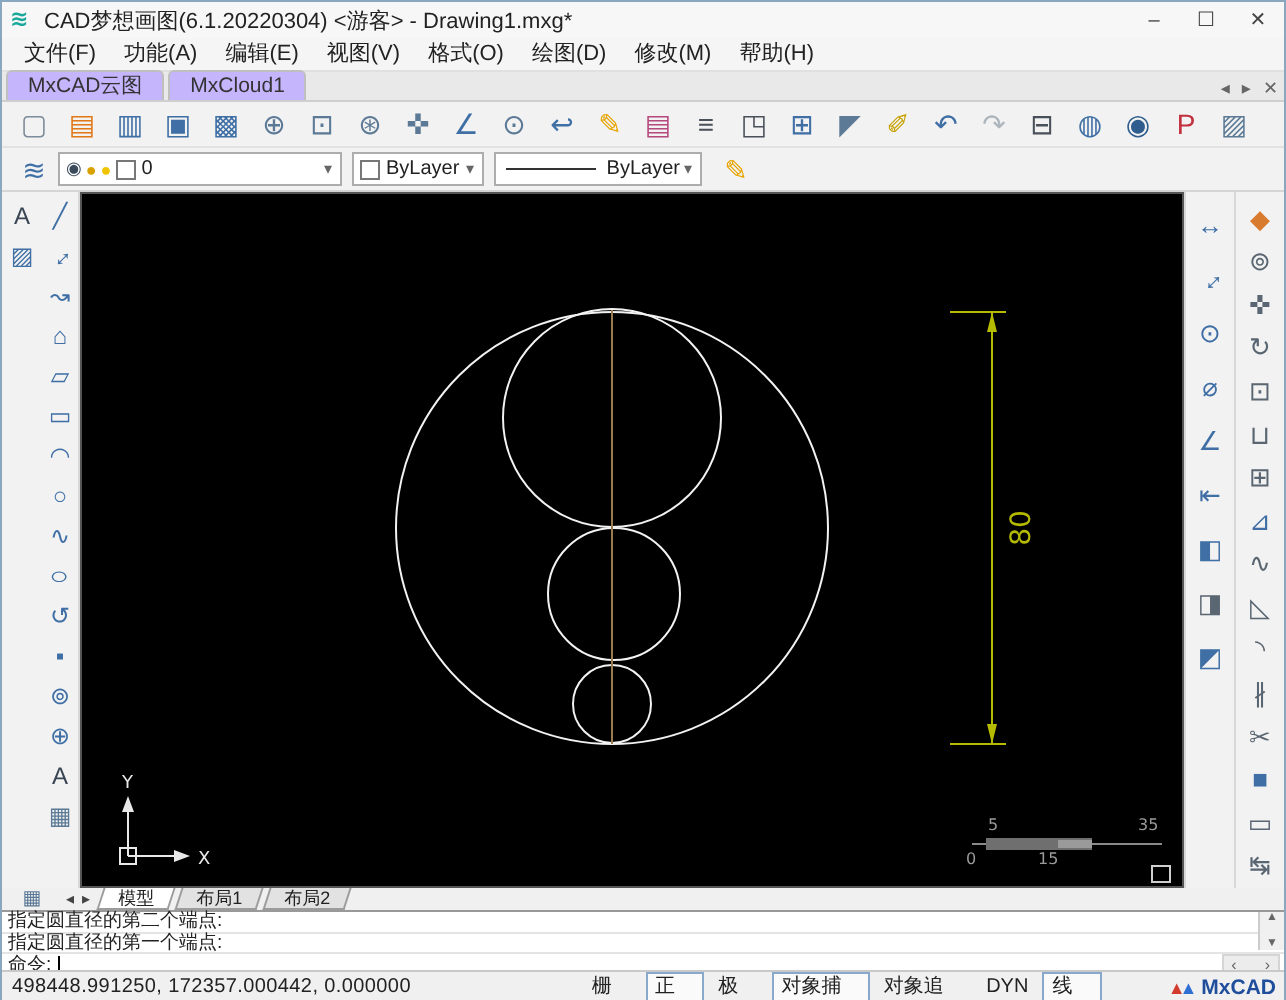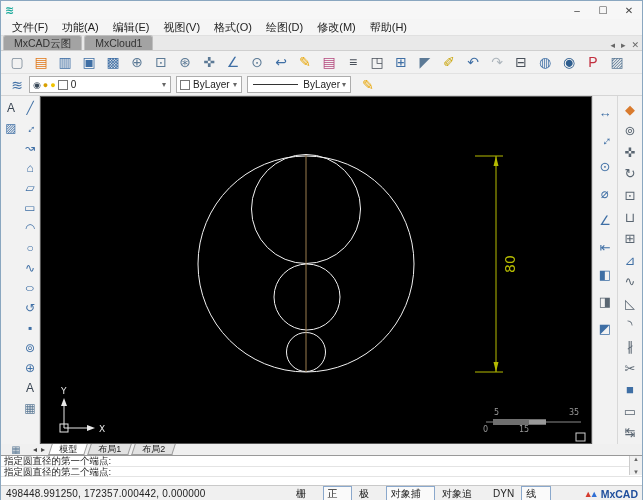--- a/index.html
+++ b/index.html
@@ -8,21 +8,21 @@
   
   .titlebar{position:absolute;left:0;top:0;width:100%;height:18px;background:#f7f7f7;display:flex;align-items:center;font-size:11px;color:#222;border-bottom:1px solid #e3e3e3;}
   .appicon{width:12px;height:12px;margin:0 5px 0 4px;color:#18a89a;font-weight:bold;font-size:11px;line-height:12px;}
   .wctrls{margin-left:auto;display:flex;}
   .wbtn{width:26px;height:17px;text-align:center;font-size:10px;color:#444;line-height:17px;}
   
   .menubar{position:absolute;left:0;top:18px;width:100%;height:17px;background:#f5f5f5;display:flex;align-items:center;font-size:11px;color:#222;border-bottom:1px solid #e0e0e0;padding-left:4px;box-sizing:border-box;}
   .menu-item{padding:0 7px;line-height:16px;}
   
   .tabbar{position:absolute;left:0;top:35px;width:100%;height:15px;background:#e9e9e9;display:flex;align-items:flex-end;font-size:10.5px;color:#333;border-bottom:1px solid #cfcfcf;box-sizing:border-box;}
-  .doctab{padding:0 10px;height:14px;line-height:14px;border:1px solid #bfbfbf;border-bottom:none;background:#a3a3a3;margin-left:2px;border-radius:3px 3px 0 0;}
+  .doctab{padding:0 10px;height:14px;line-height:14px;border:1px solid #bfbfbf;border-bottom:none;background:#c4b5fd;margin-left:2px;border-radius:3px 3px 0 0;}
   .doctab.active{background:#ffffff;font-weight:bold;}
   .tabnav{margin-left:auto;display:flex;align-items:center;color:#666;font-size:9px;}
   .tabnav span{padding:0 3px;}
   
   .tb1{position:absolute;left:0;top:50px;width:100%;height:23px;background:#f2f2f2;display:flex;align-items:center;padding-left:4px;box-sizing:border-box;border-bottom:1px solid #e2e2e2;}
   .tb2{position:absolute;left:0;top:73px;width:100%;height:22px;background:#f2f2f2;display:flex;align-items:center;padding-left:4px;box-sizing:border-box;border-bottom:1px solid #d5d5d5;}
   .tbn{display:inline-flex;align-items:center;justify-content:center;width:22px;height:20px;border:1px solid transparent;border-radius:2px;}
   .tbn .g{font-size:14px;line-height:14px;}
   .combo{height:17px;background:#fff;border:1px solid #adadad;display:flex;align-items:center;font-size:10px;color:#222;margin-right:5px;position:relative;padding:0 2px;box-sizing:border-box;}
   .combo .arrow{margin-left:auto;color:#666;font-size:8px;padding:0 2px;}
@@ -68,20 +68,21 @@
   .brand .logo2{color:#2f6fd4;font-size:9px;margin-right:2px;}
   text{font-family:"DejaVu Sans",sans-serif;}
 </style>
 </head>
 <body>
 
 <div class="window">
 
   <div class="titlebar">
     <span class="appicon">≋</span>
+    <span>CAD梦想画图(6.1.20220304) &lt;游客&gt; - Drawing1.mxg*</span>
     <span class="wctrls">
       <span class="wbtn">–</span>
       <span class="wbtn">☐</span>
       <span class="wbtn">✕</span>
     </span>
   </div>
 
   <div class="menubar">
       <span class="menu-item">文件(F)</span>
       <span class="menu-item">功能(A)</span>
@@ -396,22 +397,30 @@
     <span class="nav">◂</span>
     <span class="nav">▸</span>
     <span style="display:flex;">
         <span class="ltab active"><span>模型</span></span>
         <span class="ltab"><span>布局1</span></span>
         <span class="ltab"><span>布局2</span></span>
       </span>
   </div>
 
   <div class="cmd">
+    <div class="hline">指定圆直径的第二个端点:</div>
     <div class="hline">指定圆直径的第一个端点:</div>
-    <div class="hline">指定圆直径的第二个端点:</div>
+    <div class="inline">
+      <span>命令:</span>
+      <span class="caret"></span>
+      <span class="hscroll">
+          <span>‹</span>
+          <span>›</span>
+        </span>
+    </div>
     <div class="vscroll">
         <span>▲</span>
         <span>▼</span>
       </div>
   </div>
 
   <div class="status">
     <span class="coords">498448.991250,  172357.000442,  0.000000</span>
     <span style="display:flex;">
         <span class="toggle">栅格</span>

